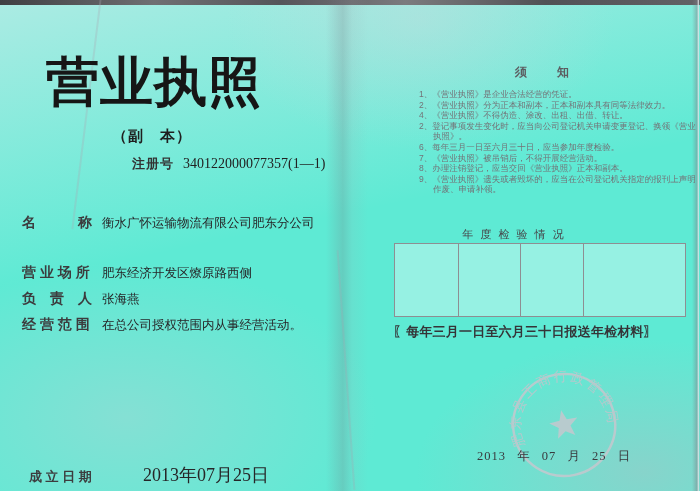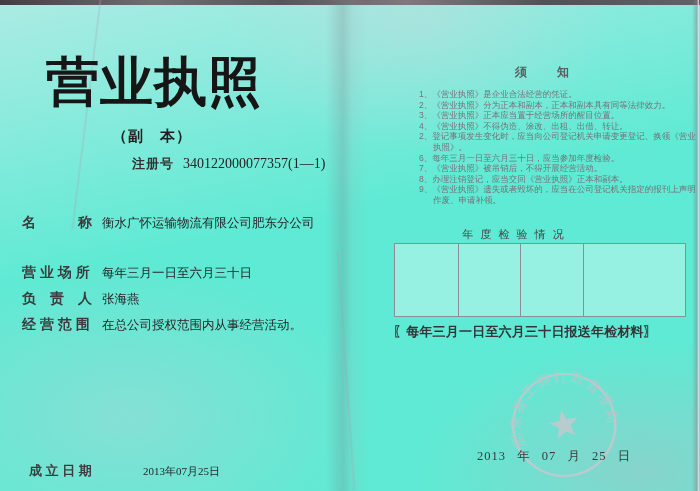--- a/index.html
+++ b/index.html
@@ -36,21 +36,21 @@
   .fields{position:absolute;left:22px;top:212px;width:330px;}
   .field-row{position:absolute;left:0;display:flex;align-items:flex-start;}
   .field-row.r0{top:2px;}
   .field-row.r1{top:52px;}
   .field-row.r2{top:78px;}
   .field-row.r3{top:104px;}
   .field-label{width:76px;flex:0 0 76px;font-size:14px;color:#3c3c3e;font-weight:600;white-space:pre;}
   .field-value{margin-left:4px;font-family:"Liberation Serif", serif;font-size:12.5px;color:#262628;padding-top:1px;white-space:nowrap;}
   .established-row{position:absolute;left:29px;top:462px;display:flex;align-items:baseline;gap:40px;}
   .established-row .field-label{width:68px;flex:0 0 68px;font-size:13px;}
-  .established-row .field-value{margin-left:6px;font-size:11px;}
+  .established-row .field-value{margin-left:6px;font-size:18px;}
   
   .notice-title{position:absolute;left:398px;top:64px;width:290px;text-align:center;
     font-size:12px;font-weight:700;color:#5c5c60;letter-spacing:2px;white-space:pre;}
   .notice-list{position:absolute;left:419px;top:89px;width:278px;
     font-size:8.5px;line-height:10.6px;color:#737377;}
   .notice-item{padding-left:14px;text-indent:-14px;}
   .inspection-title{position:absolute;left:394px;top:227px;width:240px;text-align:center;
     font-size:11px;color:#47474b;letter-spacing:2px;white-space:pre;}
   .inspection-table{position:absolute;left:394px;top:243px;width:292px;height:74px;
     display:flex;border:1px solid #8e8e92;box-sizing:border-box;background:rgba(255,255,255,.35);}
@@ -84,21 +84,21 @@
     <span class="reg-label">注册号</span><span class="reg-number">340122000077357(1—1)</span>
   </div>
 
   <div class="fields">
     <div class="field-row r0">
       <span class="field-label">名　　　称</span>
       <span class="field-value">衡水广怀运输物流有限公司肥东分公司</span>
     </div>
     <div class="field-row r1">
       <span class="field-label">营 业 场 所</span>
-      <span class="field-value">每年三月一日至六月三十日</span>
+      <span class="field-value">肥东经济开发区燎原路西侧</span>
     </div>
     <div class="field-row r2">
       <span class="field-label">负　责　人</span>
       <span class="field-value">张海燕</span>
     </div>
     <div class="field-row r3">
       <span class="field-label">经 营 范 围</span>
       <span class="field-value">在总公司授权范围内从事经营活动。</span>
     </div>
   </div>
@@ -108,21 +108,20 @@
     <span class="field-value">2013年07月25日</span>
   </div>
 
   <div class="notice-title">须　　知</div>
   <div class="notice-list">
 
       <div class="notice-item">1、《营业执照》是企业合法经营的凭证。</div>
 
       <div class="notice-item">2、《营业执照》分为正本和副本，正本和副本具有同等法律效力。</div>
 
-      <div class="notice-item">3、《营业执照》正本应当置于经营场所的醒目位置。</div>
 
       <div class="notice-item">4、《营业执照》不得伪造、涂改、出租、出借、转让。</div>
 
       <div class="notice-item">2、登记事项发生变化时，应当向公司登记机关申请变更登记、换领《营业执照》。</div>
 
       <div class="notice-item">6、每年三月一日至六月三十日，应当参加年度检验。</div>
 
       <div class="notice-item">7、《营业执照》被吊销后，不得开展经营活动。</div>
 
       <div class="notice-item">8、办理注销登记，应当交回《营业执照》正本和副本。</div>

